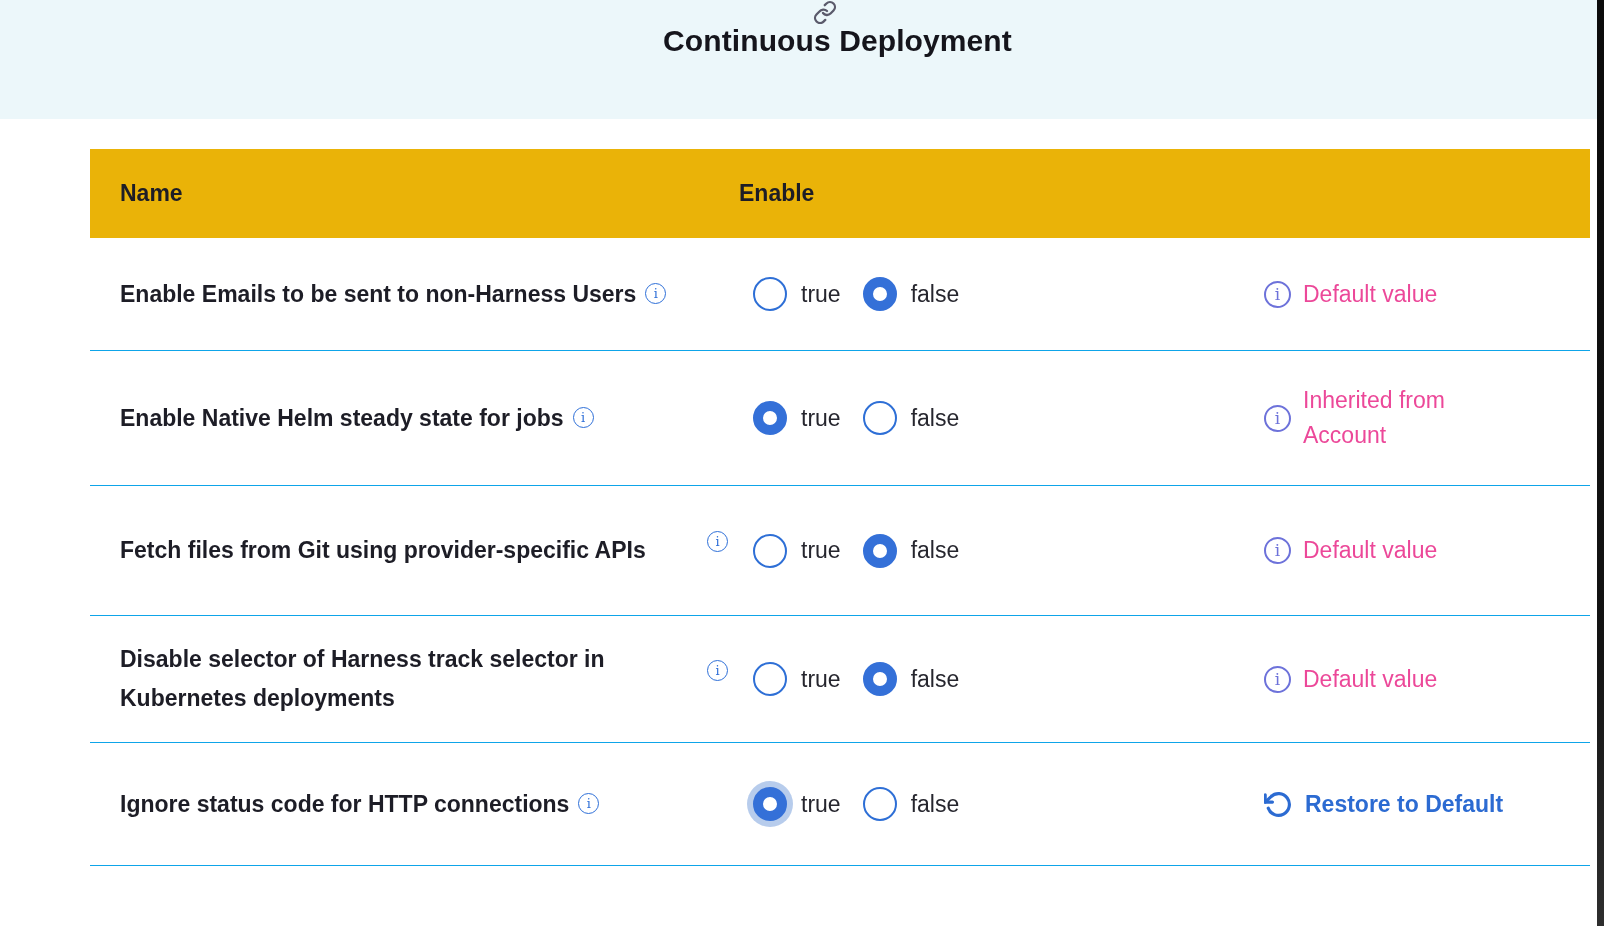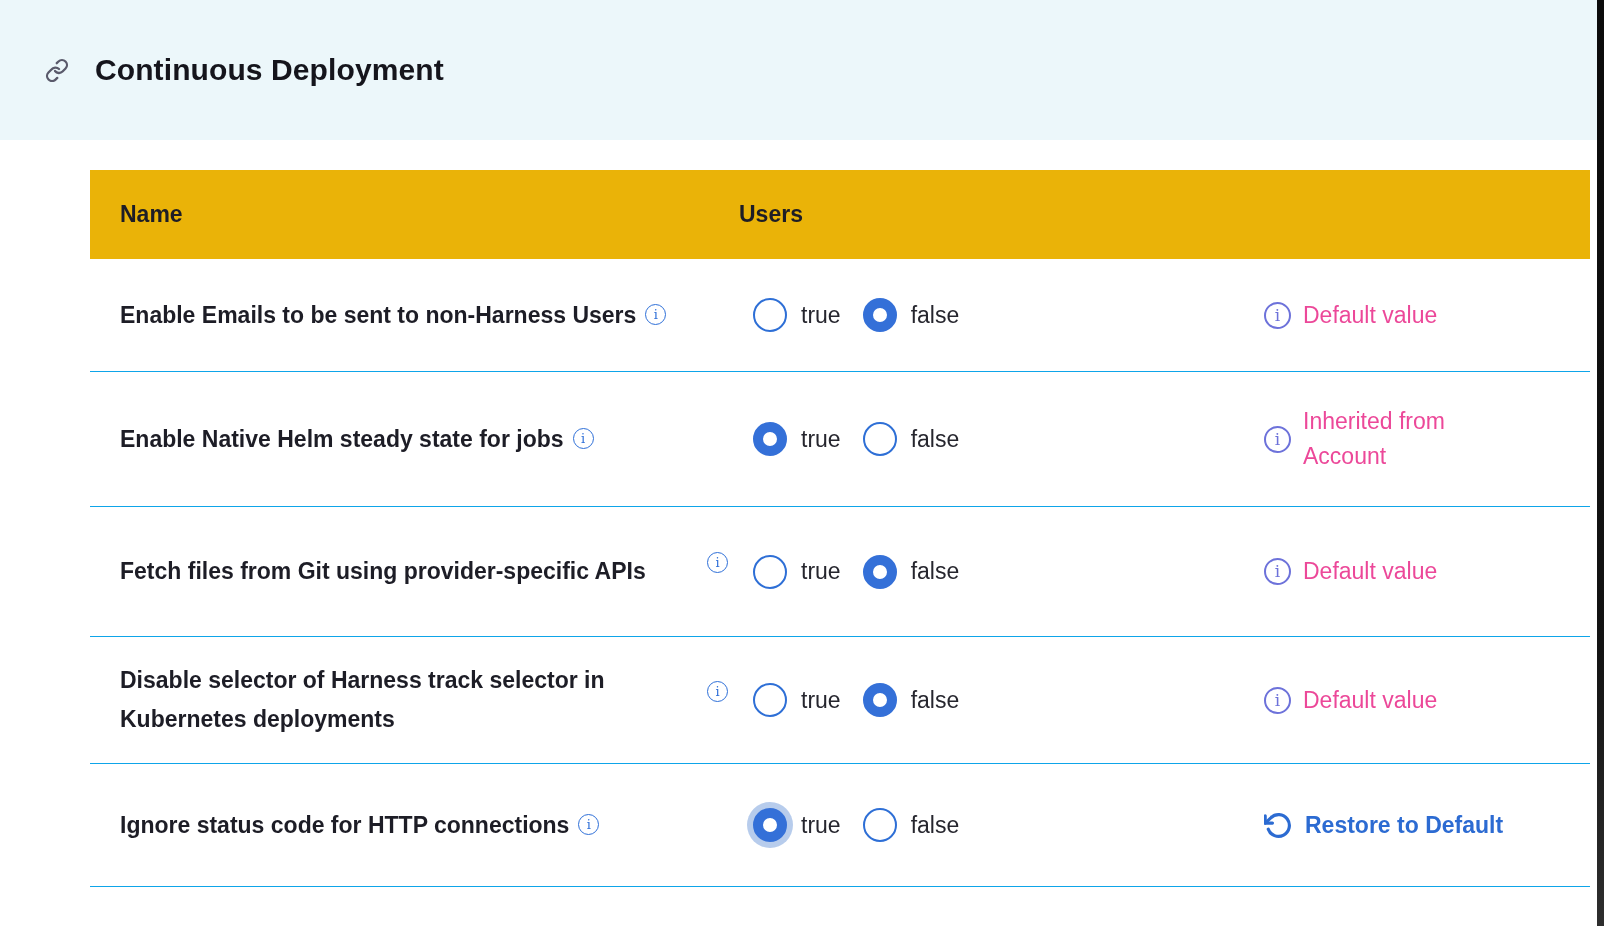--- a/index.html
+++ b/index.html
@@ -6,25 +6,26 @@
   html, body { width: 1604px; height: 926px; }
   body {
     font-family: "Liberation Sans", sans-serif;
     background: #ffffff;
     position: relative;
     overflow: hidden;
   }
 
   
   .header-band {
-    height: 140px;
+    height: 119px;
     background: #ecf7fa;
     display: flex;
     align-items: center;
     padding-left: 45px;
+    flex-direction: column;
   }
   .link-icon {
     width: 24px; height: 24px;
     color: #5a5a6b;
     display: inline-flex;
     flex: 0 0 auto;
   }
   .page-title {
     margin-left: 26px;
     font-size: 30px;
@@ -181,21 +182,21 @@
       <path d="M10 13a5 5 0 0 0 7.54.54l3-3a5 5 0 0 0-7.07-7.07l-1.72 1.71"></path>
       <path d="M14 11a5 5 0 0 0-7.54.54l-3 3a5 5 0 0 0 7.07 7.07l1.71-1.71"></path>
     </svg>
   </span>
   <h1 class="page-title">Continuous Deployment</h1>
 </div>
 
 <div class="settings-table">
   <div class="grid-row table-header-row">
     <div class="col-header name">Name</div>
-    <div class="col-header value">Users</div>
+    <div class="col-header value">Enable</div>
     <div></div>
   </div>
   <div id="table-body">
       <div class="grid-row row">
     <div class="name-cell">
       <span class="name-wrap">
         <span class="setting-name">Enable Emails to be sent to non-Harness Users</span><span class="info-circle setting-info">i</span>
       </span>
     </div>
     <div class="value-cell">

